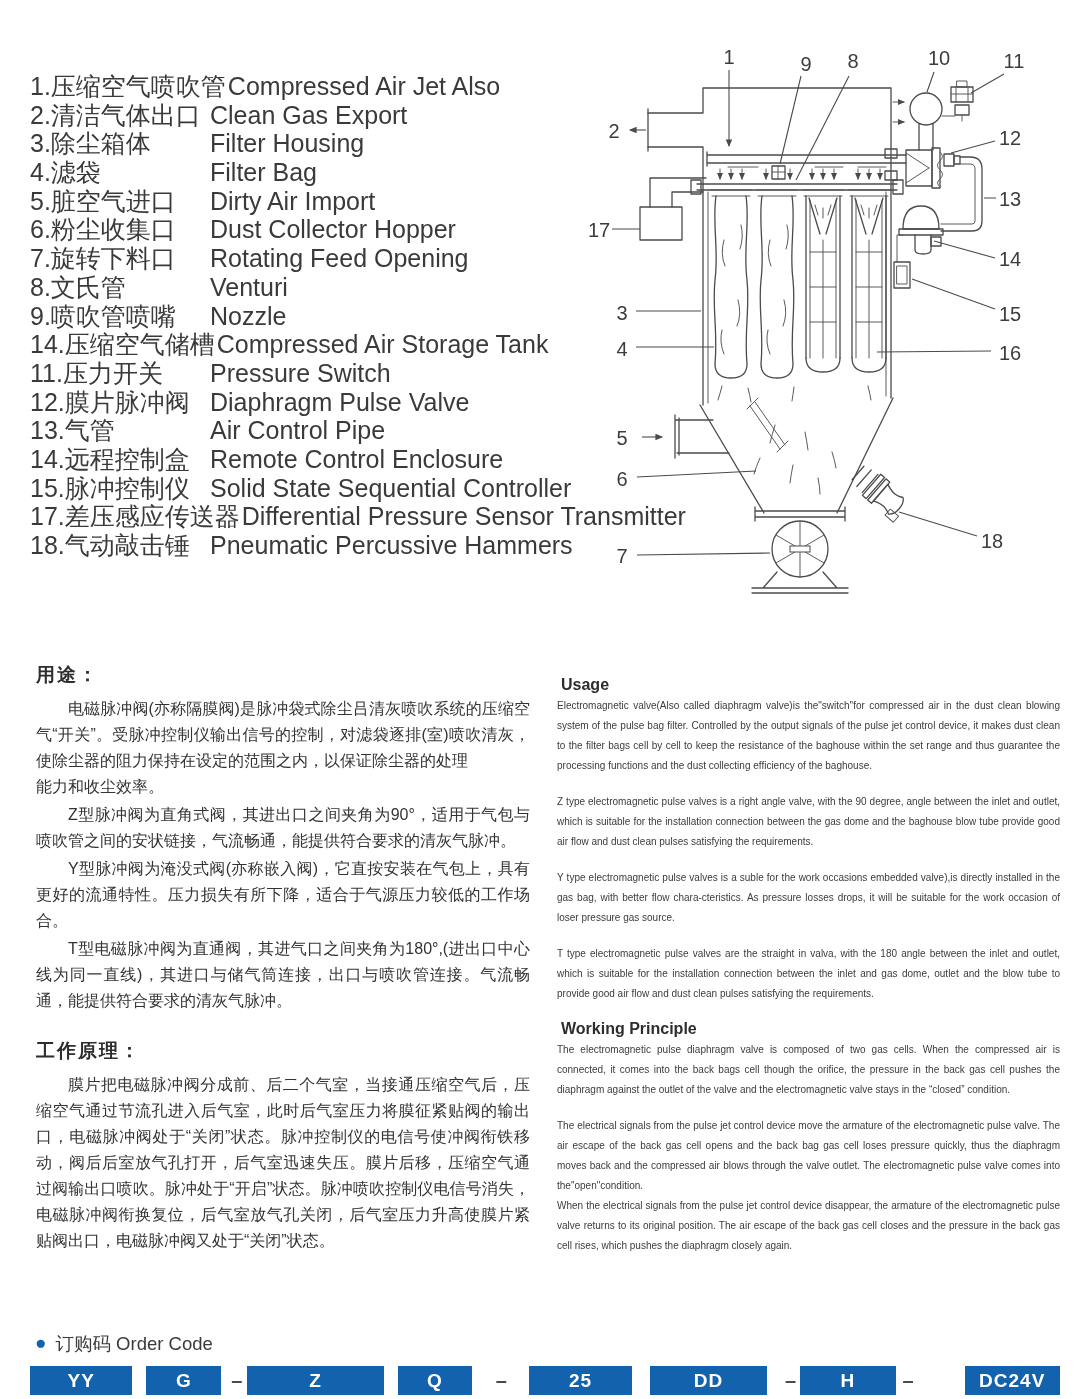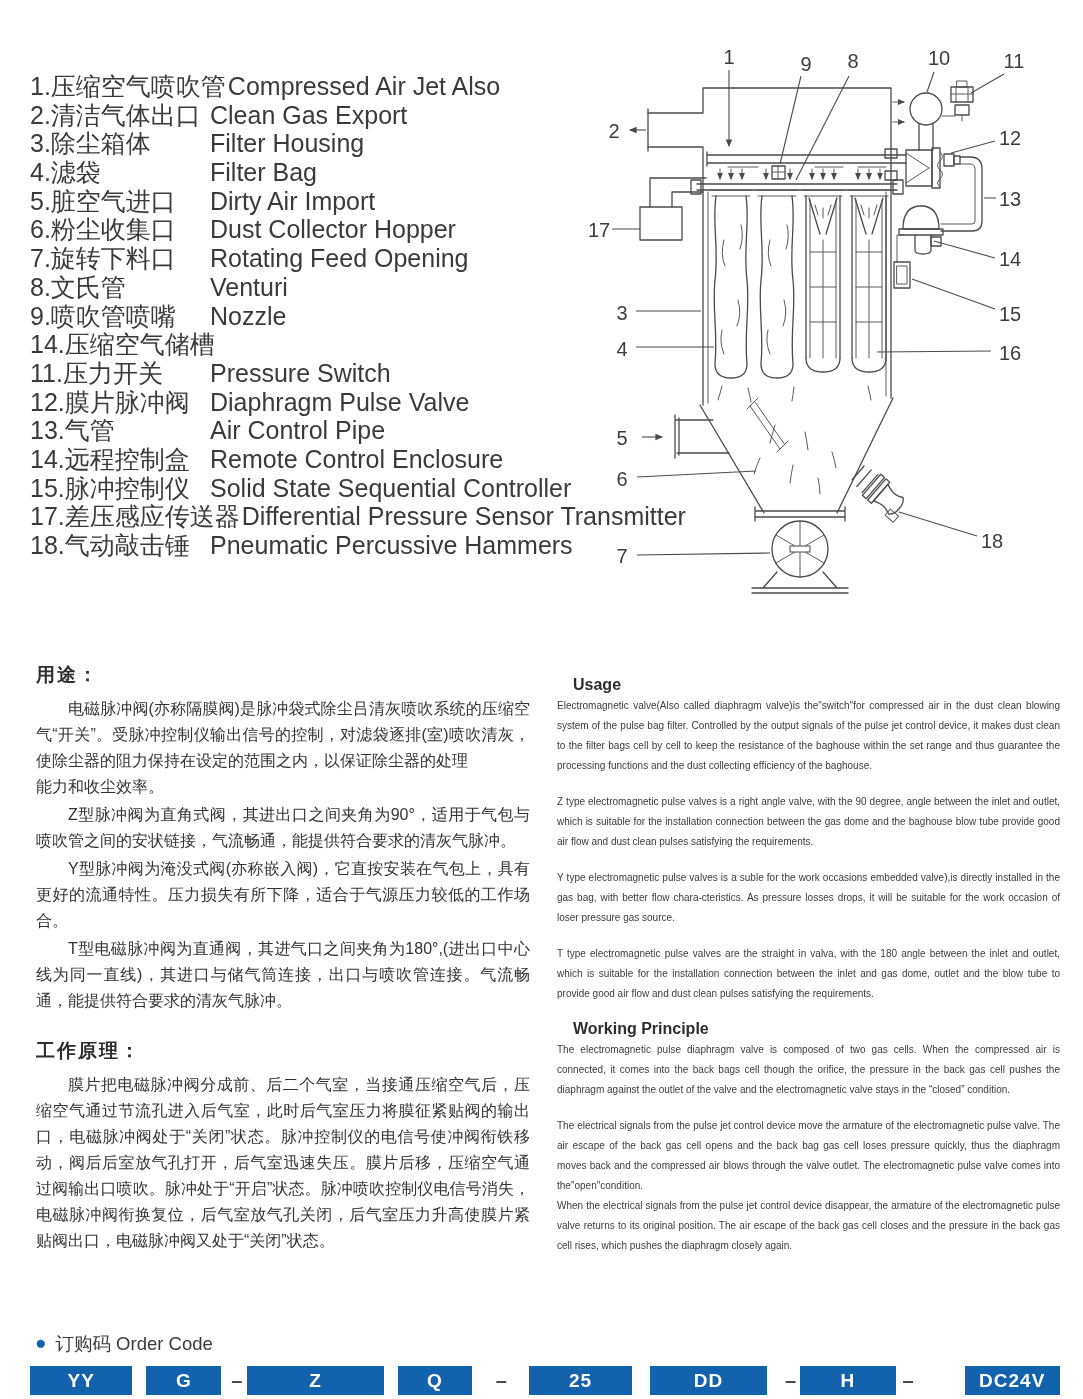--- a/index.html
+++ b/index.html
@@ -16,21 +16,21 @@
   .dthin{fill:none;stroke:#5a5a5a;stroke-width:1;stroke-linecap:round;stroke-linejoin:round;}
   .ldr{fill:none;stroke:#4b4b4b;stroke-width:1.1;}
   text.callout{font-size:20px;fill:#3c3c3c;}
   
   .col-zh{position:absolute;left:36px;top:662px;width:506px;}
   .col-en{position:absolute;left:557px;top:676px;width:503px;}
   .zh-head{font-size:19px;font-weight:bold;color:#2d2d2d;letter-spacing:2px;margin:0 0 8px 0;}
   .col-zh p{font-size:16px;line-height:26px;text-align:justify;text-indent:2em;color:#333;
             margin:0 12px 2px 0;white-space:pre-line;}
   .zh-head2{margin-top:24px;}
-  .en-head{font-size:16px;font-weight:bold;color:#2d2d2d;margin:0 0 2px 16px;}
+  .en-head{font-size:16px;font-weight:bold;color:#2d2d2d;margin:0 0 2px 4px;}
   .col-en p{font-size:10px;line-height:20px;text-align:justify;color:#3b3b3b;margin:0 0 16px 0;}
   .col-en p.np{margin-bottom:0;}
   .en-head2{margin-top:6px;}
   
   .order{position:absolute;left:30px;top:1331px;width:1030px;}
   .oc-title{font-size:18.5px;color:#3a3a3a;margin-left:5px;height:24px;display:flex;align-items:center;}
   .oc-bullet{color:#1262ad;font-size:19px;margin-right:9px;}
   .oc-row{display:flex;margin-top:11px;align-items:center;}
   .ob{height:29px;background:#1262ad;color:#ffffff;font-weight:bold;font-size:19px;
       display:flex;align-items:center;justify-content:center;letter-spacing:1px;}
@@ -89,20 +89,21 @@
         <span class="lg-en">Venturi</span>
       </div>
 
       <div class="legend-row">
         <span class="lg-zh"><span>9.</span><span>喷吹管喷嘴</span></span>
         <span class="lg-en">Nozzle</span>
       </div>
 
       <div class="legend-row">
         <span class="lg-zh"><span>14.</span><span>压缩空气储槽</span></span>
+        <span class="lg-en">Compressed Air Storage Tank</span>
       </div>
 
       <div class="legend-row">
         <span class="lg-zh"><span>11.</span><span>压力开关</span></span>
         <span class="lg-en">Pressure Switch</span>
       </div>
 
       <div class="legend-row">
         <span class="lg-zh"><span>12.</span><span>膜片脉冲阀</span></span>
         <span class="lg-en">Diaphragm Pulse Valve</span>

